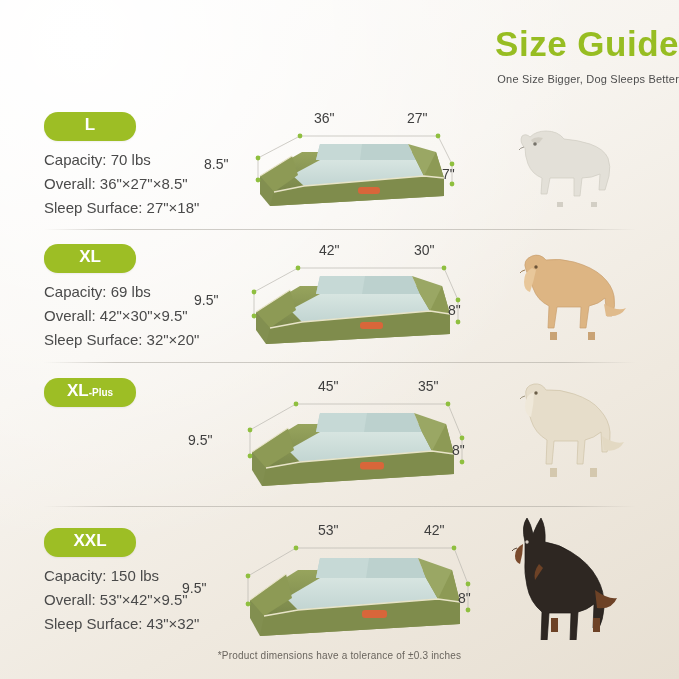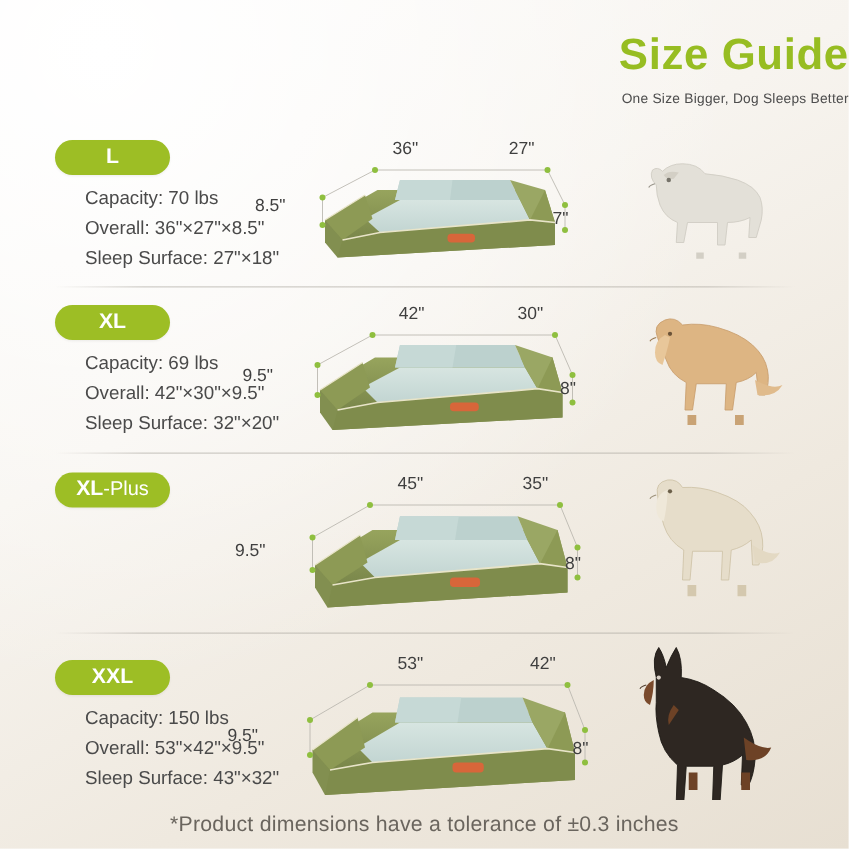--- a/index.html
+++ b/index.html
@@ -33,40 +33,40 @@
   }
 
   
   .spec{position:absolute;left:44px;width:215px;}
   .badge{
     display:inline-block;min-width:60px;padding:3px 16px 4px;
     background:#9dbe25;border-radius:14px;color:#ffffff;
     font-weight:bold;font-size:17px;text-align:center;line-height:20px;
     box-shadow:0 1px 2px rgba(0,0,0,.06);
   }
-  .badge .sub{font-size:16px;font-weight:normal;vertical-align:baseline;}
-  .spec-lines{margin-top:7px;margin-left:24px;}
+  .badge .sub{font-size:10px;font-weight:bold;vertical-align:baseline;}
+  .spec-lines{margin-top:7px;}
   .spec-line{
     font-size:15px;color:#4a4a4a;line-height:24px;white-space:nowrap;
   }
 
   
   .bed-wrap{position:absolute;}
   .bed-svg{display:block;}
   .dim{
     position:absolute;font-size:14px;color:#3f3f3f;white-space:nowrap;
   }
 
   
   .dog-wrap{position:absolute;}
 
   
   .footer{
     position:absolute;left:0;top:650px;width:679px;text-align:center;
-    font-size:17px;color:#6a655e;letter-spacing:.2px;
+    font-size:10px;color:#6a655e;letter-spacing:.2px;
   }
 </style>
 </head>
 <body>
 
 <div id="page">
 
   <div class="header">
     <div class="title">Size Guide</div>
     <div class="subtitle">One Size Bigger, Dog Sleeps Better</div>

